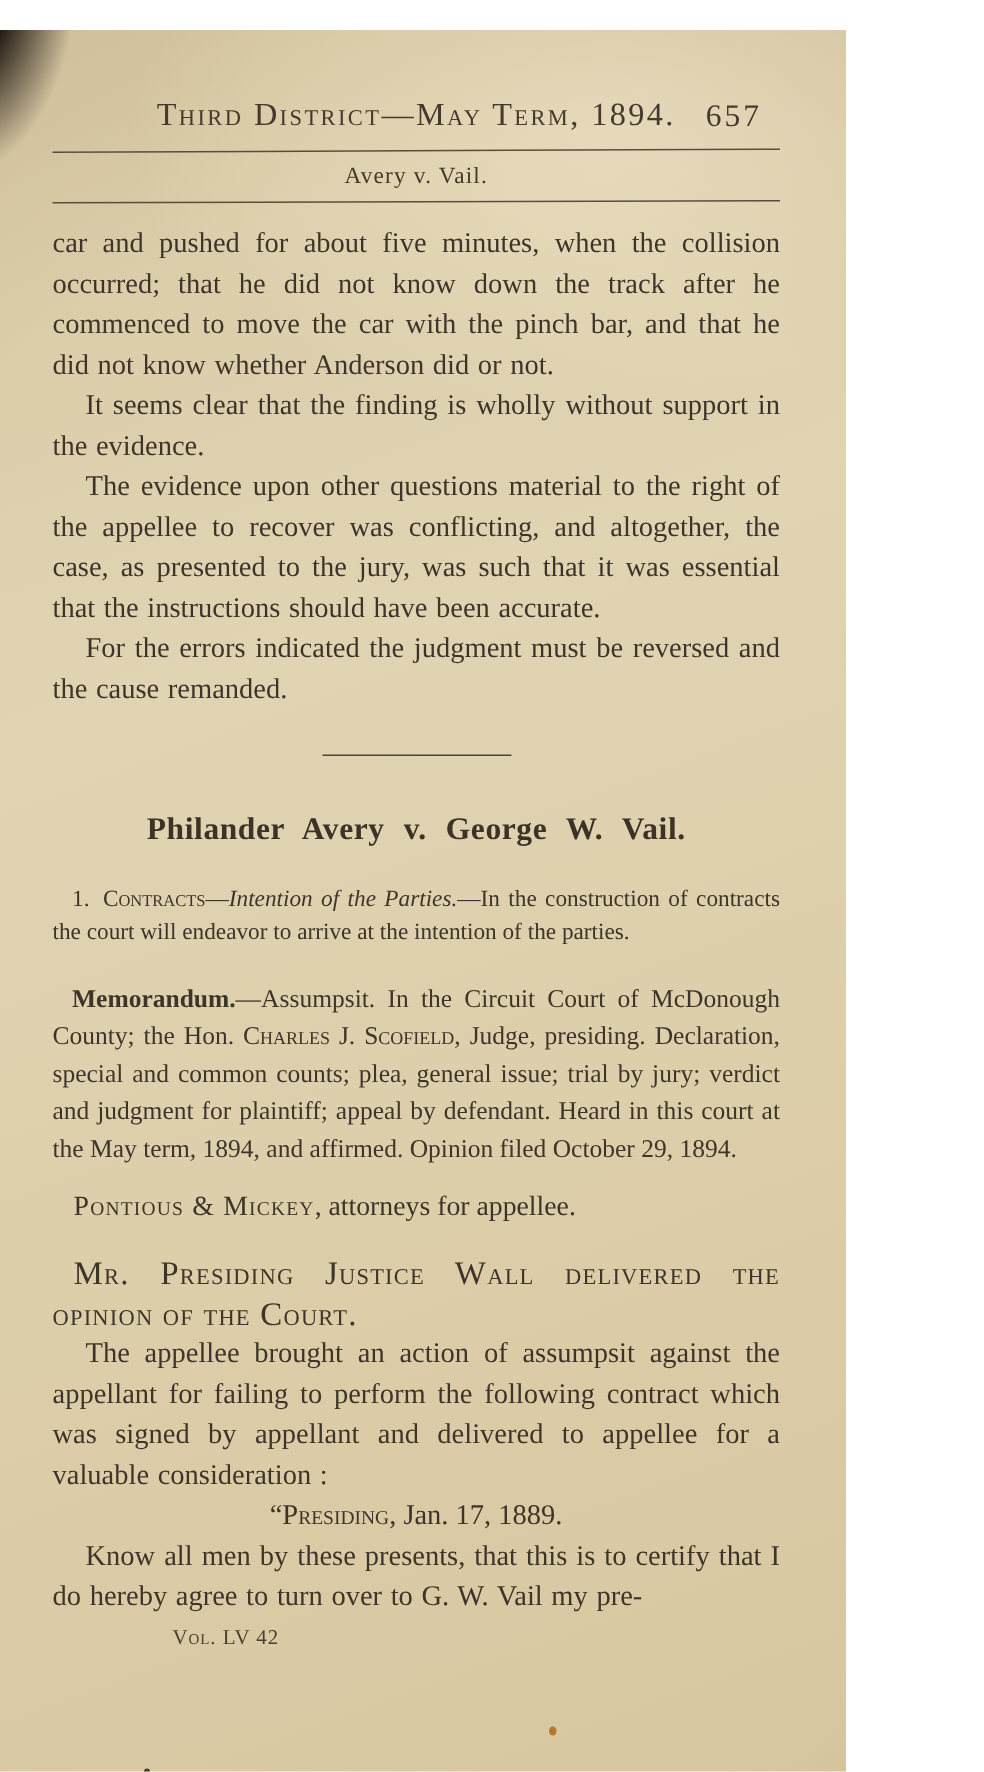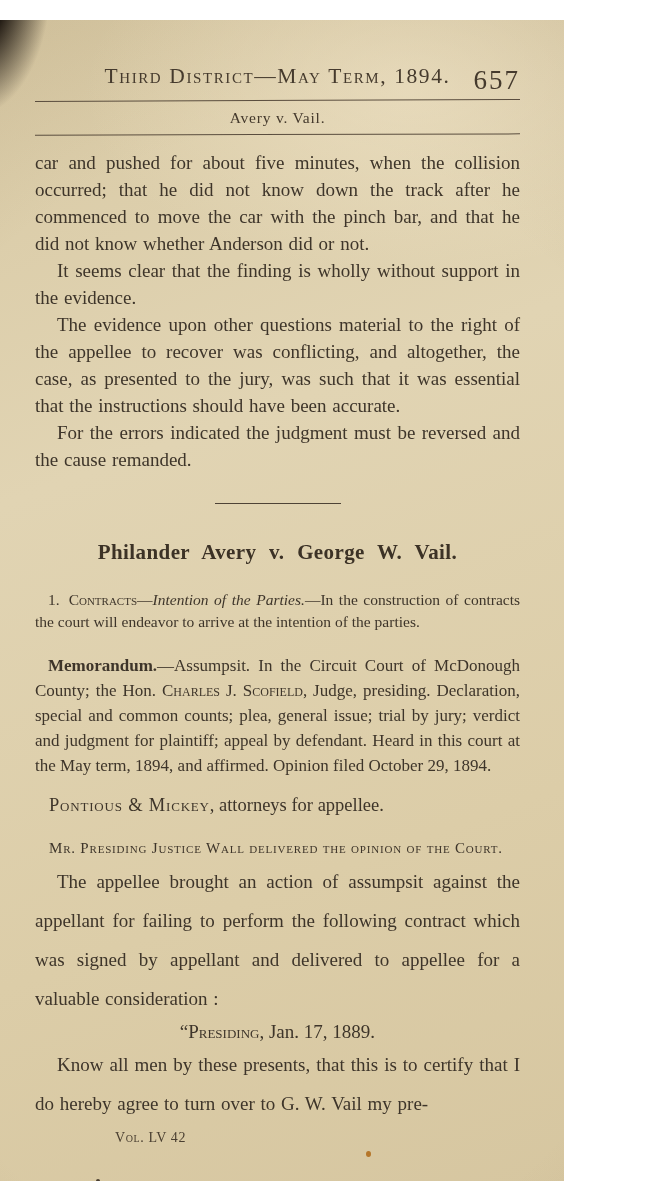--- a/index.html
+++ b/index.html
@@ -25,22 +25,22 @@
     text-align: center;
     white-space: nowrap;
   }
   .rh-title {
     font-variant: small-caps;
     font-size: 21.5px;
     letter-spacing: 1.6px;
     color: #453a2d;
   }
   .rh-page {
-    position: absolute; right: 0; top: 1px;
-    font-size: 27px; letter-spacing: 2px;
+    position: absolute; right: 12px; top: 1px;
+    font-size: 21px; letter-spacing: 2px;
     color: #453a2d;
   }
   .rule {
     margin: 0 44px 0 35px;
     border: 0;
     border-top: 1.6px solid #5a4d3e;
     height: 0;
   }
   .rule-1 { margin-top: 11px; transform: rotate(-0.25deg); }
   .rule-2 { margin-top: 7px; transform: rotate(-0.15deg); }
@@ -93,26 +93,26 @@
   .atty {
     font-size: 18.5px; line-height: 27px;
     text-align: justify;
     text-indent: 14px;
   }
   .atty-1 { margin: 8px 0 0; }
   .atty-2 { margin: 14px 0 0; }
   .atty .sc, .intro .sc { letter-spacing: 0.8px; }
   .intro {
     margin: 16px 0 0;
-    font-size: 15px; line-height: 27px;
+    font-size: 22px; line-height: 27px;
     text-indent: 14px;
     text-align: justify;
   }
   .op-p {
-    font-size: 19px; line-height: 39px;
+    font-size: 19px; line-height: 27px;
     text-align: justify;
     text-indent: 22px;
     word-spacing: 1px;
   }
   .dateline {
     font-size: 19px; line-height: 27px;
     text-align: right;
     padding-right: 145px;
   }
   .page-footer {

